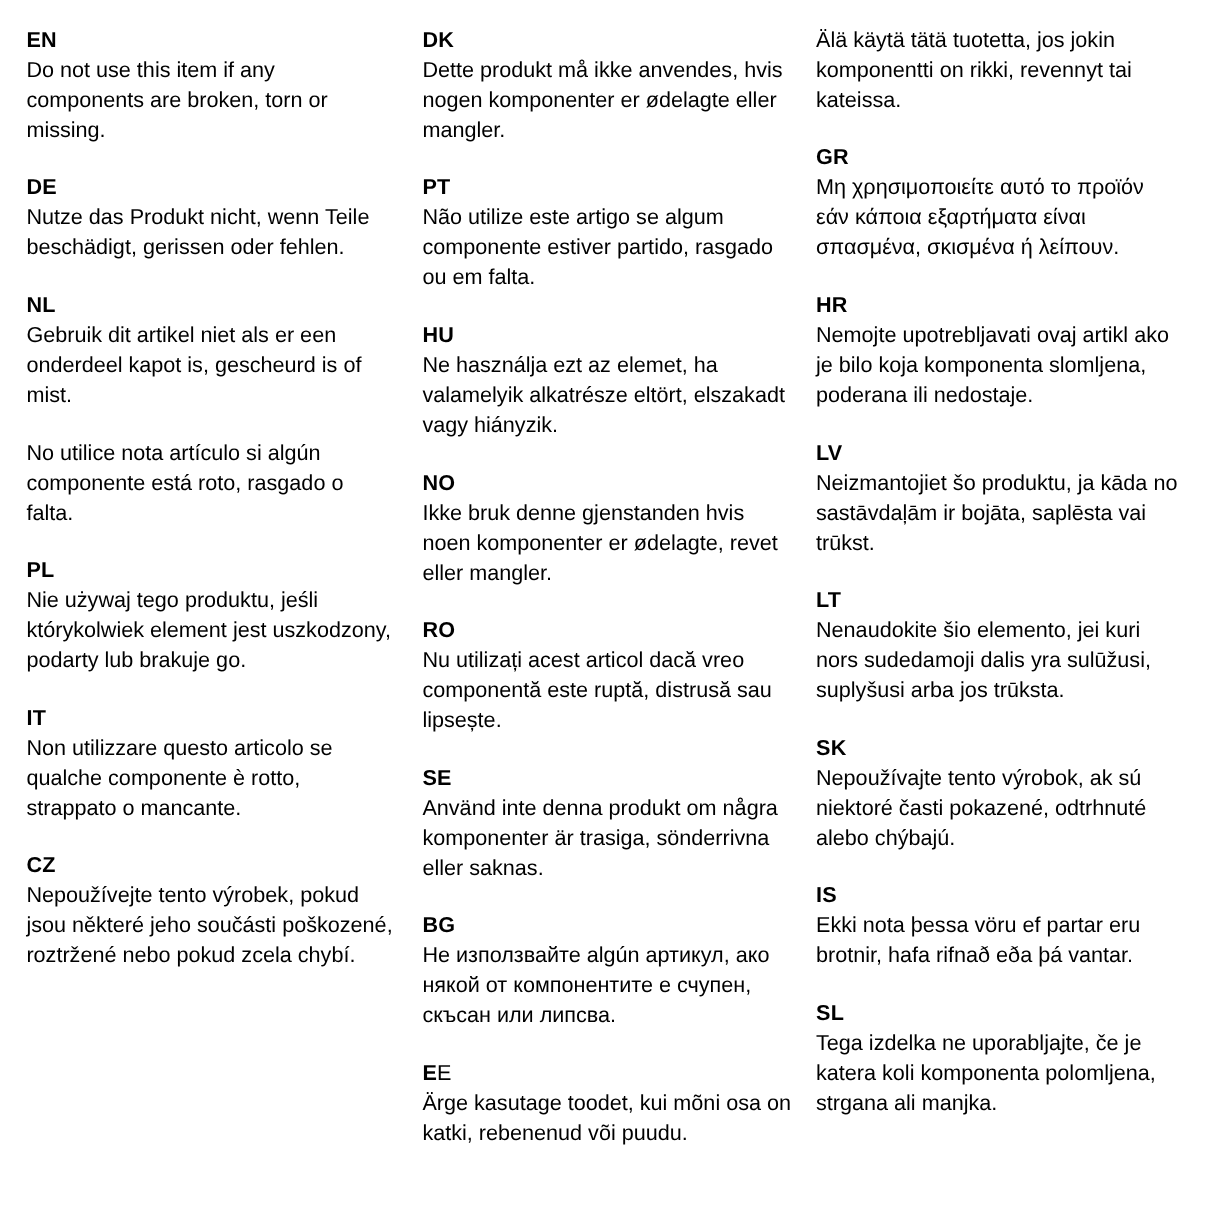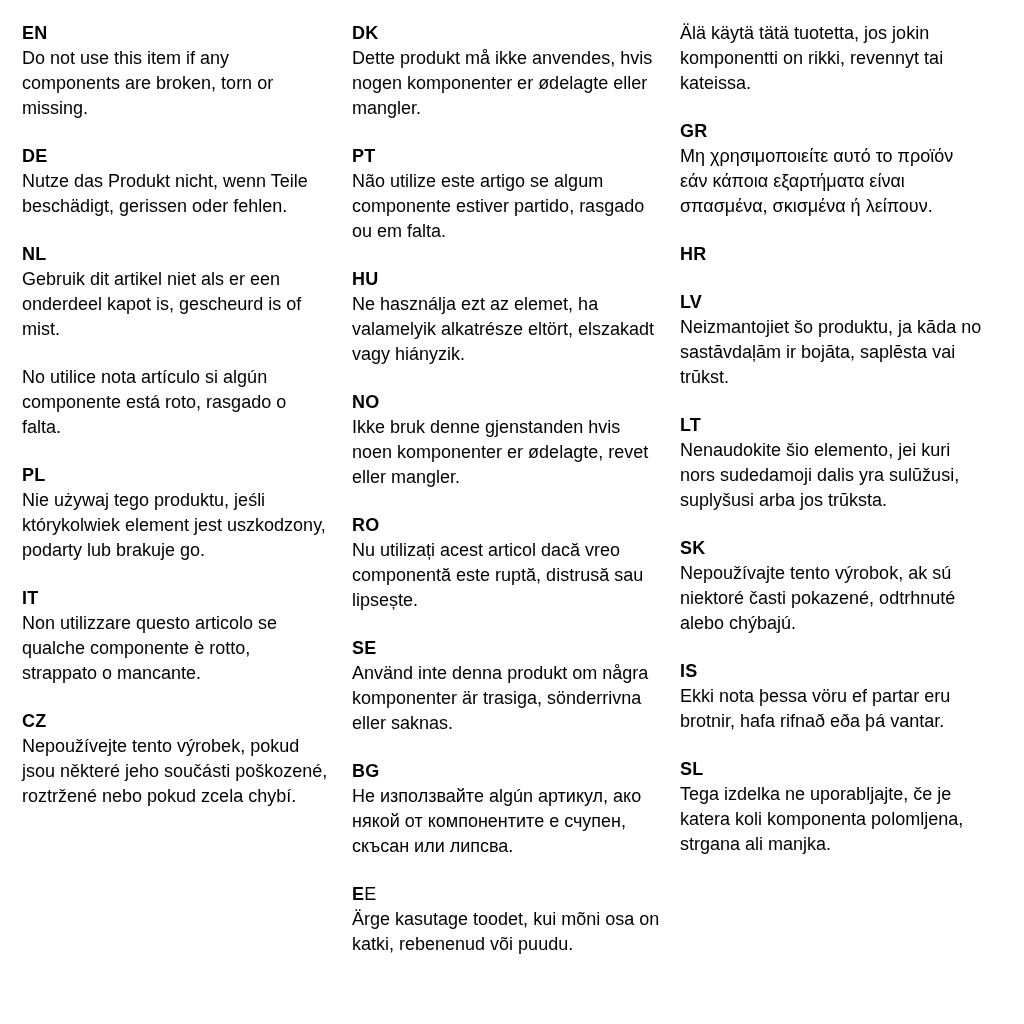--- a/index.html
+++ b/index.html
@@ -142,20 +142,23 @@
 kateissa.</p>
     </section>
     <section class="lang-block">
       <h2 class="lang-code"><span>GR</span></h2>
       <p class="lang-text">Μη χρησιμοποιείτε αυτό το προϊόν
 εάν κάποια εξαρτήματα είναι
 σπασμένα, σκισμένα ή λείπουν.</p>
     </section>
     <section class="lang-block">
       <h2 class="lang-code"><span>HR</span></h2>
+      <p class="lang-text">Nemojte upotrebljavati ovaj artikl ako
+je bilo koja komponenta slomljena,
+poderana ili nedostaje.</p>
     </section>
     <section class="lang-block">
       <h2 class="lang-code"><span>LV</span></h2>
       <p class="lang-text">Neizmantojiet šo produktu, ja kāda no
 sastāvdaļām ir bojāta, saplēsta vai
 trūkst.</p>
     </section>
     <section class="lang-block">
       <h2 class="lang-code"><span>LT</span></h2>
       <p class="lang-text">Nenaudokite šio elemento, jei kuri

